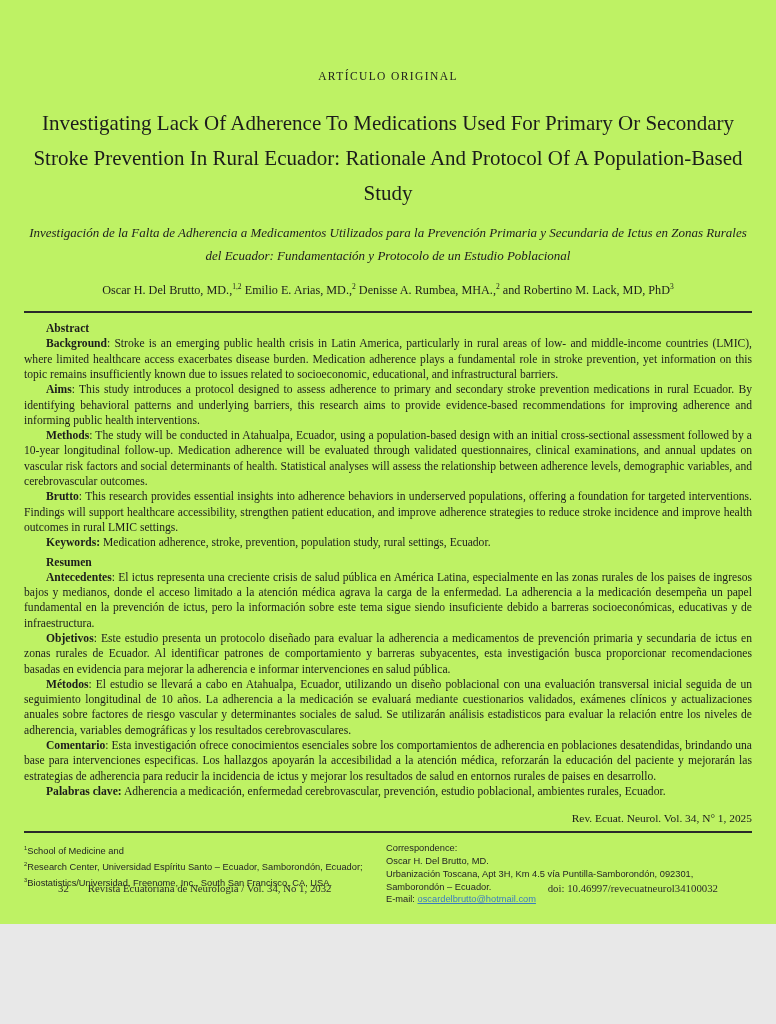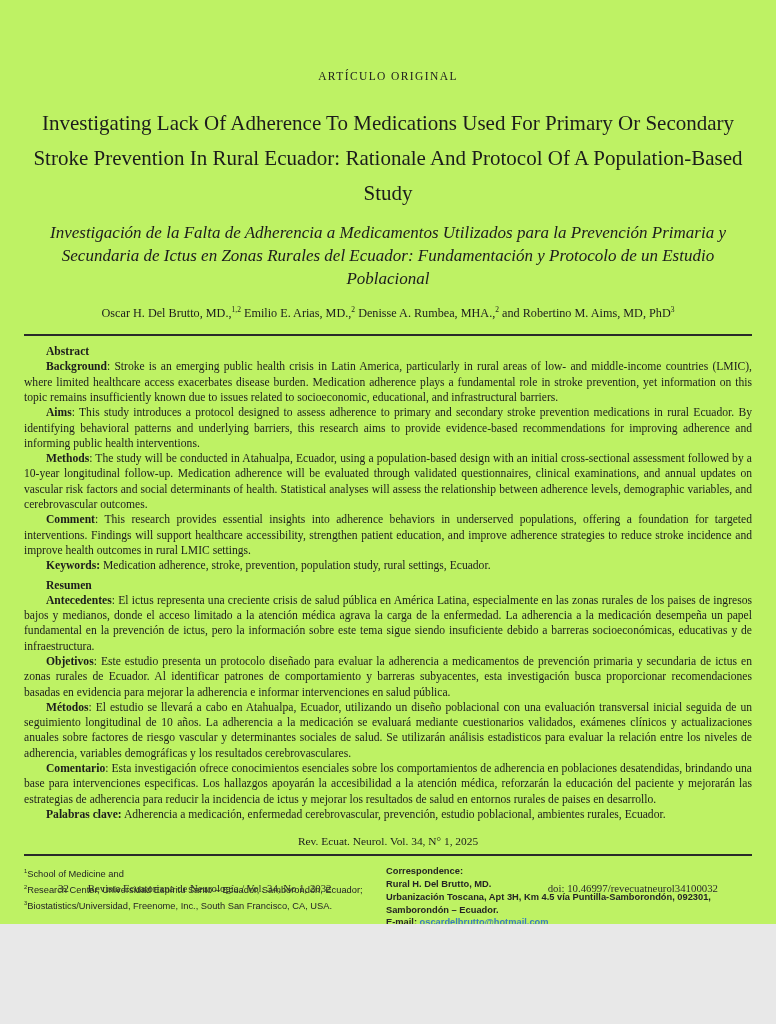--- a/index.html
+++ b/index.html
@@ -24,21 +24,21 @@
   .title-en{
     margin:24px 0 0 0;
     text-align:center;
     font-size:21px;
     line-height:35px;
     font-weight:normal;
   }
   .title-es{
     margin:10px 0 0 0;
     text-align:center;
-    font-size:17px;
+    font-size:13px;
     line-height:23px;
     font-style:italic;
     font-weight:normal;
   }
   .authors{
     margin-top:15px;
     text-align:center;
     font-size:12.2px;
   }
   .authors sup, .fn sup{font-size:0.62em;}
@@ -58,33 +58,33 @@
     line-height:15.3px;
     text-align:justify;
   }
   .abs.resumen{margin-top:4px;}
   .abs p{margin:0;text-indent:22px;}
   .sec-head{font-weight:bold;}
   .lead{font-weight:bold;}
   .kw-lead{font-weight:bold;}
   .journal-ref{
     margin-top:13px;
-    text-align:center;
+    text-align:right;
     font-size:11.4px;
   }
   .fn-row{
     display:flex;
     margin-top:9px;
     font-family:"Liberation Sans","DejaVu Sans",sans-serif;
     font-size:9.3px;
     line-height:12.8px;
     color:#242424;
   }
   .fn-left{flex:0 0 362px;}
-  .fn-right{flex:1;font-weight:bold;}
+  .fn-right{flex:1;}
   .fn div{margin:0;}
   .email-link{color:#3b7cc0;text-decoration:underline;cursor:pointer;}
   .page-footer{
     position:absolute;
     left:58px;right:58px;bottom:30px;
     display:flex;
     justify-content:space-between;
     font-size:10.8px;
     color:#2b2b2b;
   }
@@ -95,31 +95,31 @@
 
 <div class="page">
 
   <div class="kicker">ARTÍCULO ORIGINAL</div>
 
   <h1 class="title-en">Investigating Lack Of Adherence To Medications Used For Primary Or Secondary Stroke Prevention In Rural Ecuador: Rationale And Protocol Of A Population-Based Study</h1>
 
   <h2 class="title-es">Investigación de la Falta de Adherencia a Medicamentos Utilizados para la Prevención Primaria y Secundaria de Ictus en Zonas Rurales del Ecuador: Fundamentación y Protocolo de un Estudio Poblacional</h2>
 
   <div class="authors">
-    <span><span>Oscar H. Del Brutto, MD.,</span><sup>1,2</sup></span><span><span> Emilio E. Arias, MD.,</span><sup>2</sup></span><span><span> Denisse A. Rumbea, MHA.,</span><sup>2</sup></span><span><span> and Robertino M. Aims, MD, PhD</span><sup>3</sup></span>
+    <span><span>Oscar H. Del Brutto, MD.,</span><sup>1,2</sup></span><span><span> Emilio E. Arias, MD.,</span><sup>2</sup></span><span><span> Denisse A. Rumbea, MHA.,</span><sup>2</sup></span><span><span> and Robertino M. Lack, MD, PhD</span><sup>3</sup></span>
   </div>
 
   <hr class="rule-top">
 
   <div class="abs">
     <p class="sec-head">Abstract</p>
     <p><span class="lead">Background</span><span>: Stroke is an emerging public health crisis in Latin America, particularly in rural areas of low- and middle-income countries (LMIC), where limited healthcare access exacerbates disease burden. Medication adherence plays a fundamental role in stroke prevention, yet information on this topic remains insufficiently known due to issues related to socioeconomic, educational, and infrastructural barriers.</span></p>
     <p><span class="lead">Aims</span><span>: This study introduces a protocol designed to assess adherence to primary and secondary stroke prevention medications in rural Ecuador. By identifying behavioral patterns and underlying barriers, this research aims to provide evidence-based recommendations for improving adherence and informing public health interventions.</span></p>
     <p><span class="lead">Methods</span><span>: The study will be conducted in Atahualpa, Ecuador, using a population-based design with an initial cross-sectional assessment followed by a 10-year longitudinal follow-up. Medication adherence will be evaluated through validated questionnaires, clinical examinations, and annual updates on vascular risk factors and social determinants of health. Statistical analyses will assess the relationship between adherence levels, demographic variables, and cerebrovascular outcomes.</span></p>
-    <p><span class="lead">Comment</span><span>: This research provides essential insights into adherence behaviors in underserved populations, offering a foundation for targeted interventions. Findings will support healthcare accessibility, strengthen patient education, and improve adherence strategies to reduce stroke incidence and improve health outcomes in rural LMIC settings.</span></p>
+    <p><span class="lead">Brutto</span><span>: This research provides essential insights into adherence behaviors in underserved populations, offering a foundation for targeted interventions. Findings will support healthcare accessibility, strengthen patient education, and improve adherence strategies to reduce stroke incidence and improve health outcomes in rural LMIC settings.</span></p>
     <p><span class="kw-lead">Keywords:</span><span> Medication adherence, stroke, prevention, population study, rural settings, Ecuador.</span></p>
   </div>
 
   <div class="abs resumen">
     <p class="sec-head">Resumen</p>
     <p><span class="lead">Antecedentes</span><span>: El ictus representa una creciente crisis de salud pública en América Latina, especialmente en las zonas rurales de los paises de ingresos bajos y medianos, donde el acceso limitado a la atención médica agrava la carga de la enfermedad. La adherencia a la medicación desempeña un papel fundamental en la prevención de ictus, pero la información sobre este tema sigue siendo insuficiente debido a barreras socioeconómicas, educativas y de infraestructura.</span></p>
     <p><span class="lead">Objetivos</span><span>: Este estudio presenta un protocolo diseñado para evaluar la adherencia a medicamentos de prevención primaria y secundaria de ictus en zonas rurales de Ecuador. Al identificar patrones de comportamiento y barreras subyacentes, esta investigación busca proporcionar recomendaciones basadas en evidencia para mejorar la adherencia e informar intervenciones en salud pública.</span></p>
     <p><span class="lead">Métodos</span><span>: El estudio se llevará a cabo en Atahualpa, Ecuador, utilizando un diseño poblacional con una evaluación transversal inicial seguida de un seguimiento longitudinal de 10 años. La adherencia a la medicación se evaluará mediante cuestionarios validados, exámenes clínicos y actualizaciones anuales sobre factores de riesgo vascular y determinantes sociales de salud. Se utilizarán análisis estadisticos para evaluar la relación entre los niveles de adherencia, variables demográficas y los resultados cerebrovasculares.</span></p>
     <p><span class="lead">Comentario</span><span>: Esta investigación ofrece conocimientos esenciales sobre los comportamientos de adherencia en poblaciones desatendidas, brindando una base para intervenciones especificas. Los hallazgos apoyarán la accesibilidad a la atención médica, reforzarán la educación del paciente y mejorarán las estrategias de adherencia para reducir la incidencia de ictus y mejorar los resultados de salud en entornos rurales de paises en desarrollo.</span></p>
     <p><span class="kw-lead">Palabras clave:</span><span> Adherencia a medicación, enfermedad cerebrovascular, prevención, estudio poblacional, ambientes rurales, Ecuador.</span></p>
@@ -130,21 +130,21 @@
   <hr class="rule-mid">
 
   <div class="fn-row fn">
     <div class="fn-left">
       <div><sup>1</sup><span>School of Medicine and</span></div>
       <div><sup>2</sup><span>Research Center, Universidad Espíritu Santo – Ecuador, Samborondón, Ecuador;</span></div>
       <div><sup>3</sup><span>Biostatistics/Universidad, Freenome, Inc., South San Francisco, CA, USA.</span></div>
     </div>
     <div class="fn-right">
       <div>Correspondence:</div>
-      <div>Rural H. Del Brutto, MD.</div>
+      <div>Oscar H. Del Brutto, MD.</div>
       <div>Urbanización Toscana, Apt 3H, Km 4.5 vía Puntilla-Samborondón, 092301,</div>
       <div>Samborondón – Ecuador.</div>
       <div><span>E-mail: </span><a class="email-link">oscardelbrutto@hotmail.com</a></div>
     </div>
   </div>
 
   <div class="page-footer">
     <div>
       <span class="page-num">32</span><span>Revista Ecuatoriana de Neurología / Vol. 34, No 1, 2032</span>
     </div>

